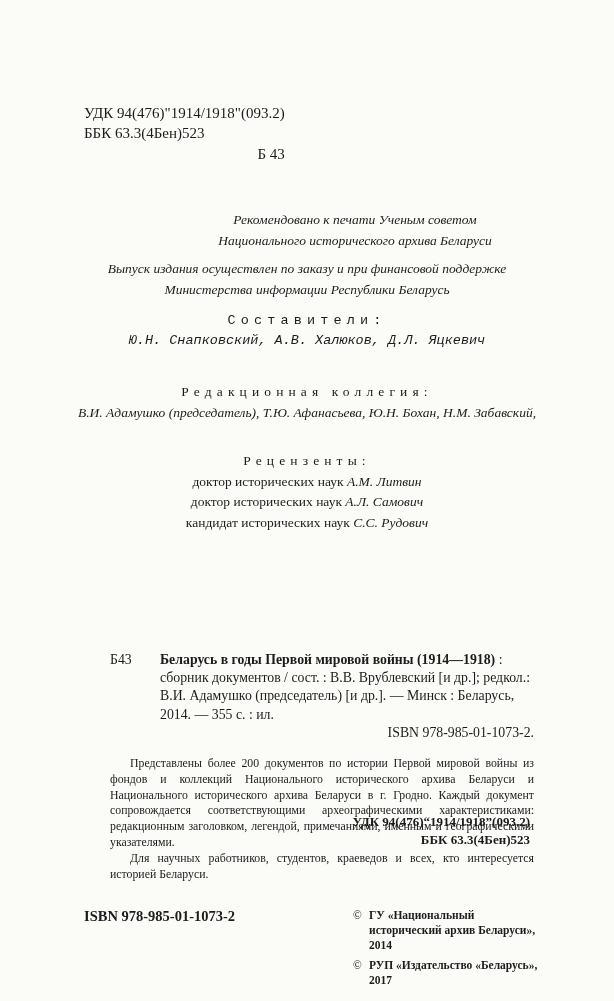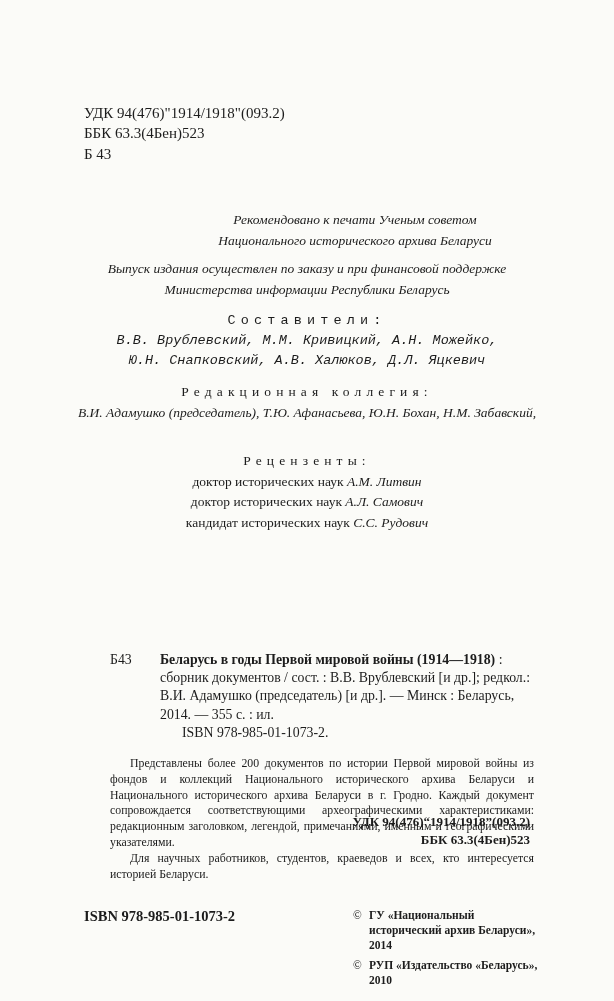--- a/index.html
+++ b/index.html
@@ -10,38 +10,38 @@
     color:#1c1c1c;
     position:relative;
     overflow:hidden;
   }
   .abs{position:absolute;}
   .center{left:0;width:614px;text-align:center;}
   .italic{font-style:italic;}
   .bold{font-weight:bold;}
 
   .top-codes{top:103px;left:84px;font-size:15px;line-height:1.35;}
-  .top-codes .indent{margin-left:0;}
+  .top-codes .indent{margin-left:0;text-align:right;}
 
   .approval{top:210px;font-size:13.5px;line-height:1.55;padding-left:48px;}
   .funding{top:259px;font-size:13.5px;line-height:1.55;}
 
   .spaced-heading{letter-spacing:0.38em;font-size:13.5px;}
   .names{font-size:13.5px;line-height:1.5;font-style:italic;margin-top:3px;}
 
   .compilers{top:313px;font-family:Liberation Mono, monospace;}
   .editorial{top:384px;}
   .reviewers{top:453px;}
   .reviewers .rev-line{font-size:13.5px;line-height:1.5;}
 
   .catalog{top:651px;left:110px;width:424px;font-size:13.8px;line-height:1.32;}
   .catalog-row{display:flex;}
   .catalog-code{width:50px;flex:0 0 50px;}
   .catalog-text{flex:1;}
-  .catalog-text .isbn-line{text-indent:22px;}
+  .catalog-text .isbn-line{text-indent:22px;text-align:right;}
   .annotation{margin-top:14px;font-size:11.8px;line-height:1.34;text-align:justify;}
   .annotation p{margin:0;text-indent:20px;}
 
   .codes-bottom{top:813px;right:84px;text-align:right;font-size:13px;font-weight:bold;line-height:1.35;}
 
   .footer-isbn{top:908px;left:84px;font-size:14.5px;font-weight:bold;}
   .copyrights{top:908px;left:353px;width:186px;font-size:11.5px;line-height:1.3;}
   .copy-entry{display:flex;margin-bottom:5px;}
   .copy-symbol{flex:0 0 16px;}
   .copy-text{flex:1;font-weight:bold;}
@@ -61,21 +61,20 @@
 </div>
 
 <div class="abs center funding italic">
   <div>Выпуск издания осуществлен по заказу и при финансовой поддержке</div>
   <div>Министерства информации Республики Беларусь</div>
 </div>
 
 <div class="abs center compilers">
   <div class="spaced-heading">Составители:</div>
   <div class="names">
-    <div>В.В. Врублевский, М.М. Кривицкий, А.Н. Можейко,</div>
     <div>Ю.Н. Снапковский, А.В. Халюков, Д.Л. Яцкевич</div>
   </div>
 </div>
 
 <div class="abs center editorial">
   <div class="spaced-heading">Редакционная коллегия:</div>
   <div class="names">
     <div>В.И. Адамушко (председатель), Т.Ю. Афанасьева, Ю.Н. Бохан, Н.М. Забавский,</div>
   </div>
 </div>
@@ -110,15 +109,15 @@
 
 <div class="abs footer-isbn">ISBN 978-985-01-1073-2</div>
 
 <div class="abs copyrights">
   <div class="copy-entry">
     <span class="copy-symbol">©</span>
     <span class="copy-text">ГУ «Национальный исторический архив Беларуси», 2014</span>
   </div>
   <div class="copy-entry">
     <span class="copy-symbol">©</span>
-    <span class="copy-text">РУП «Издательство «Беларусь», 2010</span>
+    <span class="copy-text">РУП «Издательство «Беларусь», 2017</span>
   </div>
 </div>
 
 </body></html>

